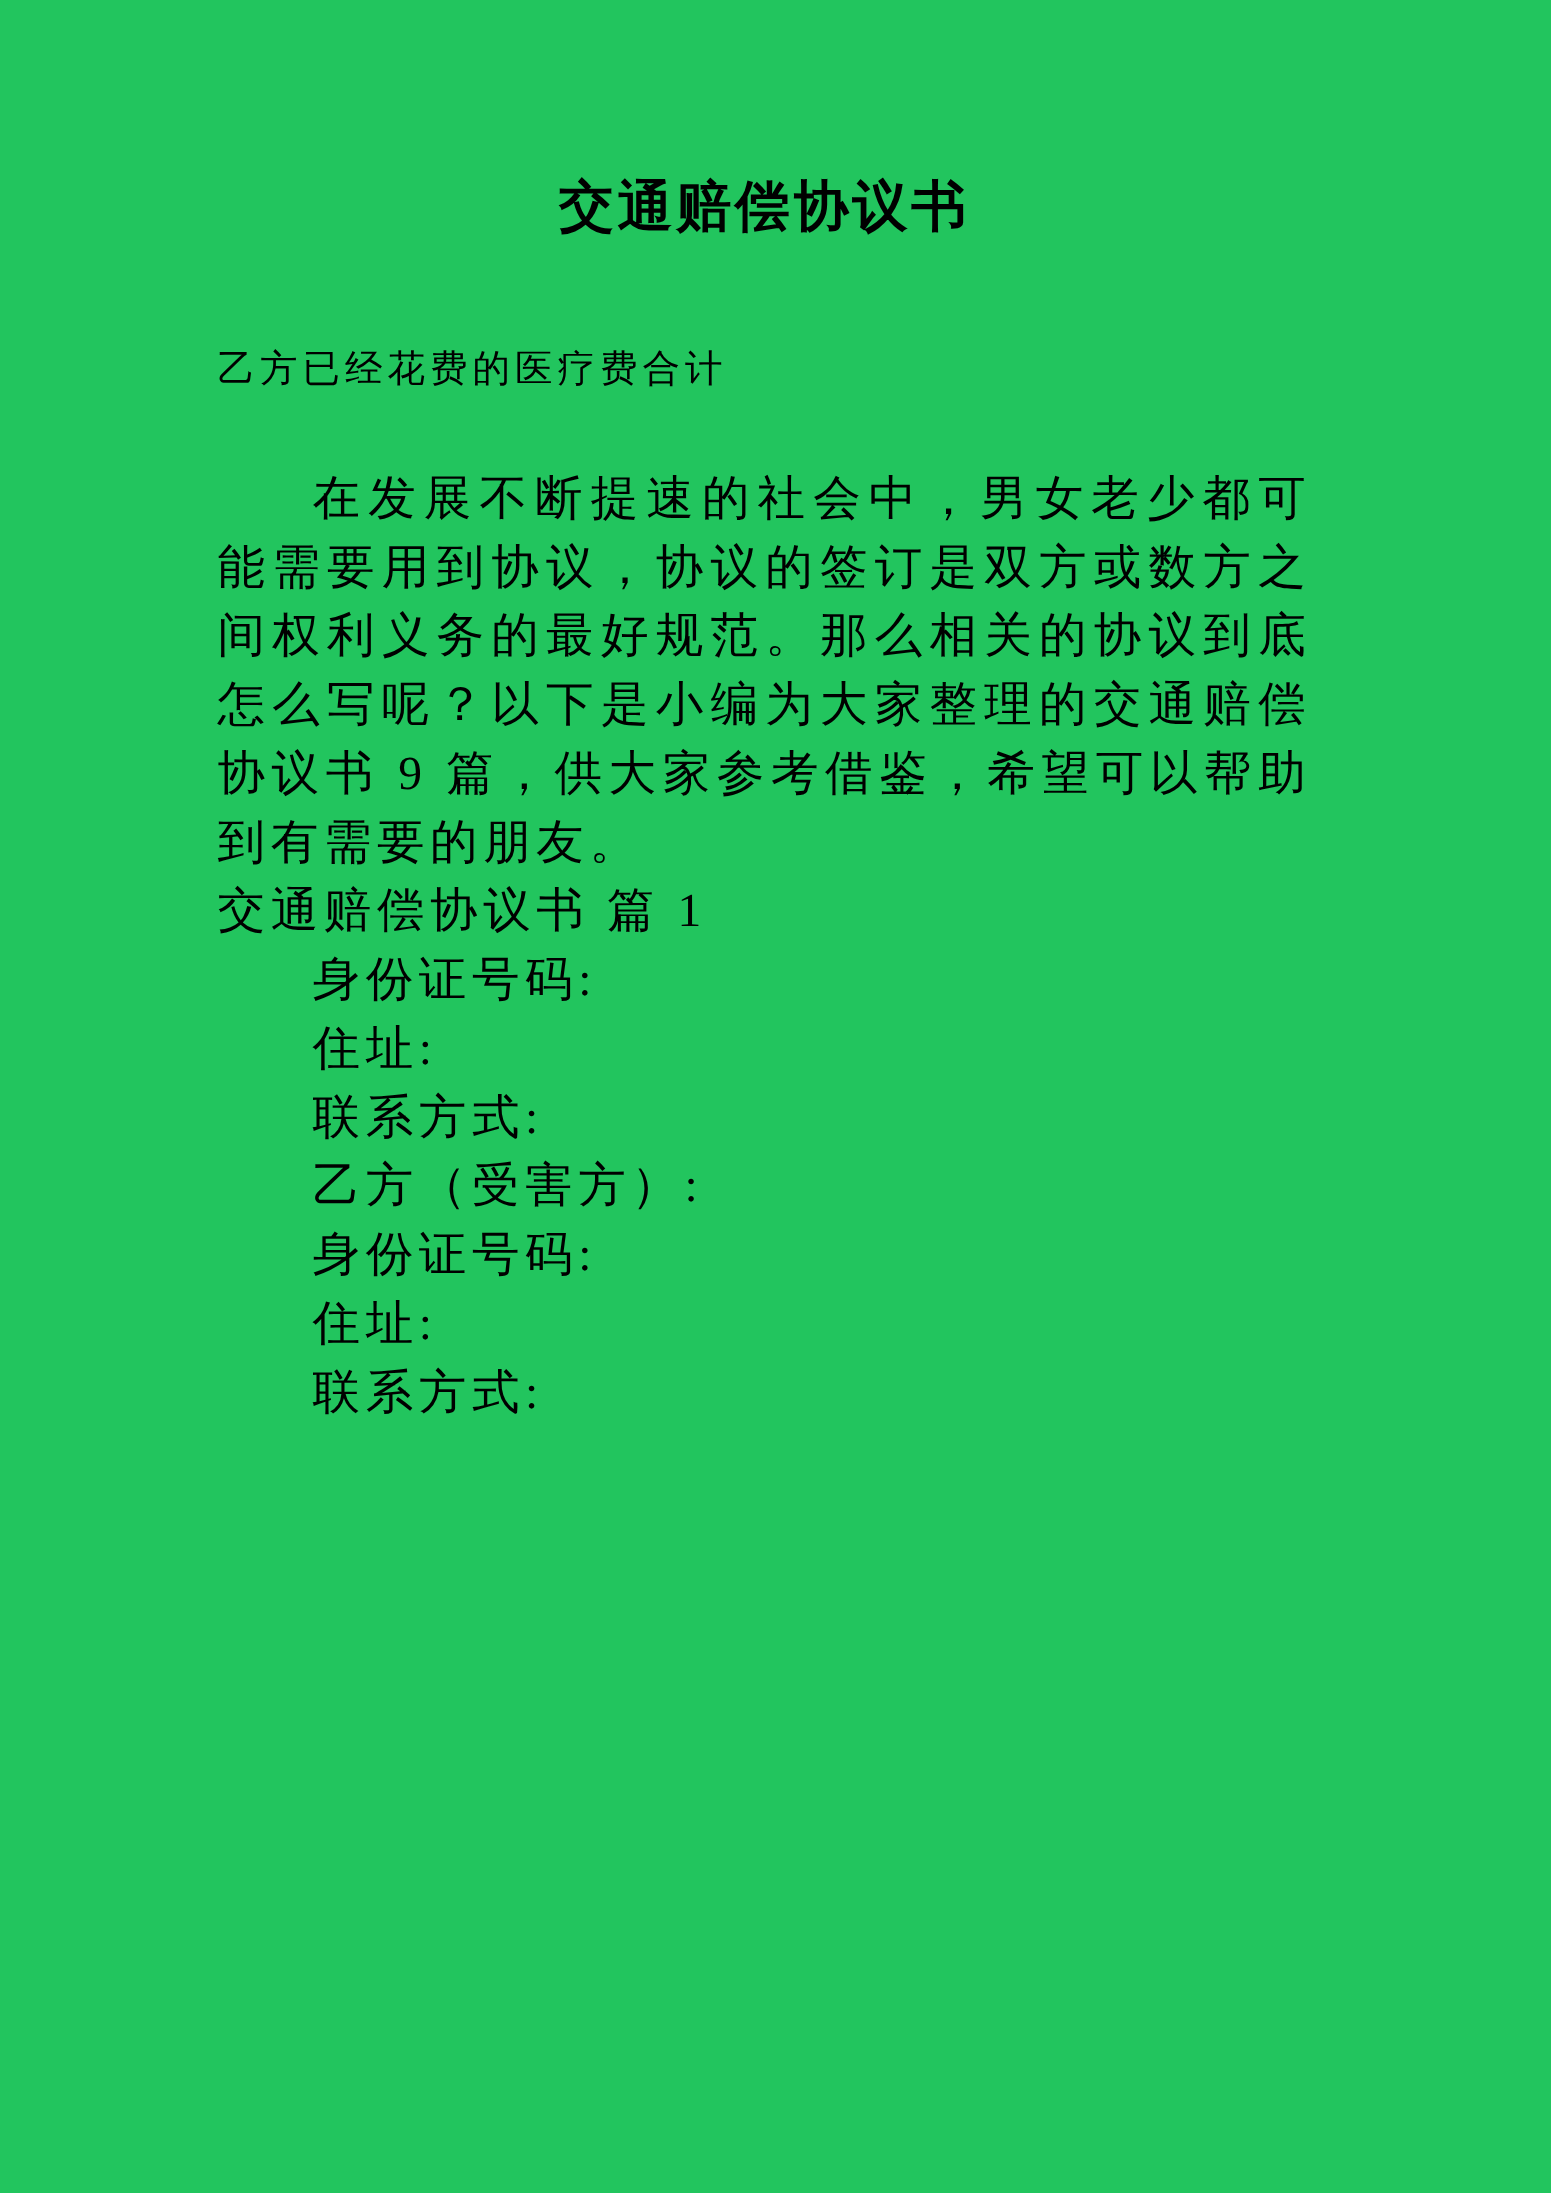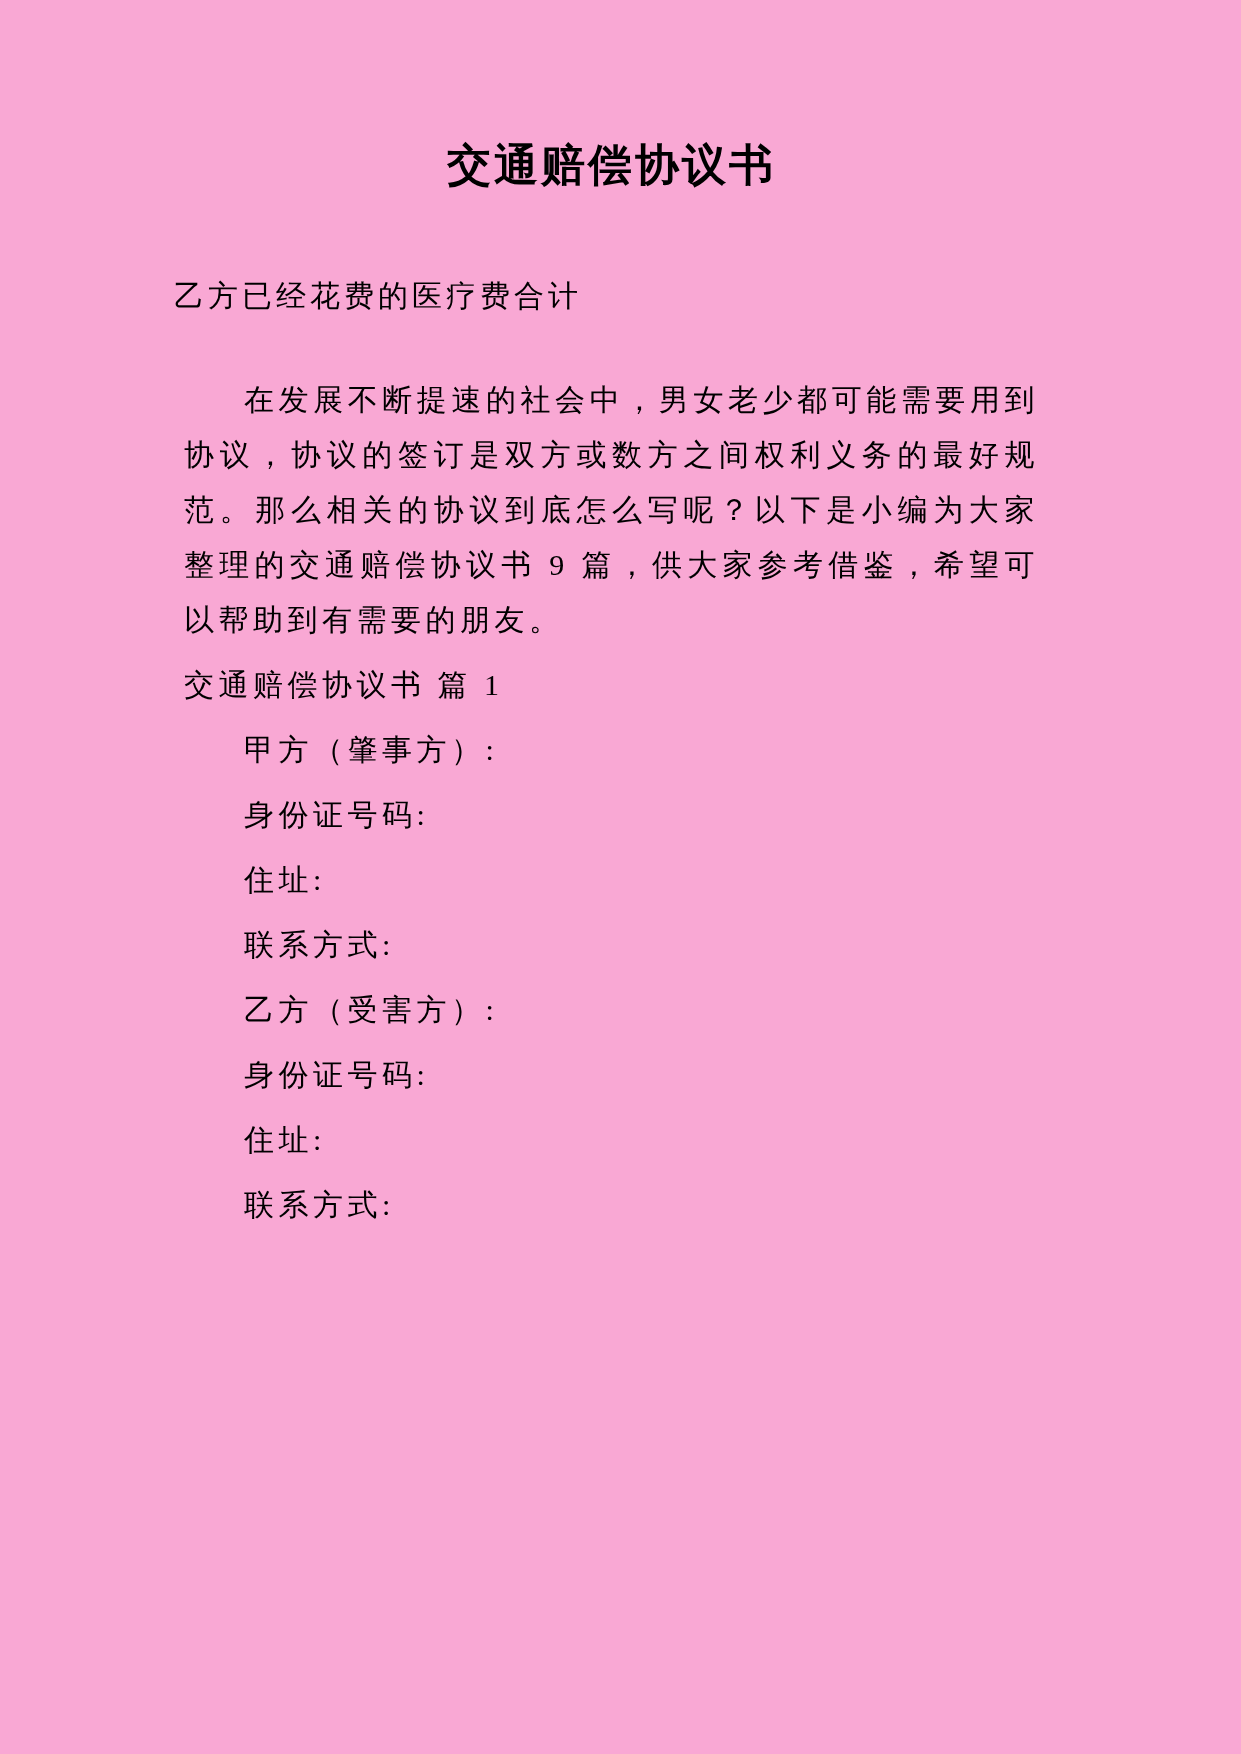--- a/index.html
+++ b/index.html
@@ -4,21 +4,21 @@
 <style>
   html, body {
     margin: 0;
     padding: 0;
     background: #ffffff;
   }
   .page {
     width: 1241px;
     height: 1754px;
     box-sizing: border-box;
-    background: #f9a8d4;
+    background: #22c55e;
     color: #000000;
     padding: 138px 192px 80px 174px;
     overflow: hidden;
     font-family: "Liberation Serif", "DejaVu Serif", serif;
   }
   .doc-title {
     margin: 0 0 82px 0;
     font-size: 44px;
     line-height: 56px;
     font-weight: 700;
@@ -29,43 +29,42 @@
     margin: 0 0 56px 0;
     font-size: 30px;
     line-height: 40px;
     font-weight: 400;
     letter-spacing: 4px;
   }
   .doc-body {
     font-size: 30px;
   }
   .para {
-    margin: 10px;
-    font-size: 30px;
+    margin: 0;
+    font-size: 38px;
     line-height: 55px;
     letter-spacing: 4.5px;
     text-align: justify;
     font-weight: 400;
   }
   .para.indent {
     text-indent: 2em;
   }
 </style>
 </head>
 <body>
 
 <div class="page">
   <h1 class="doc-title">交通赔偿协议书</h1>
 
   <p class="doc-subtitle">乙方已经花费的医疗费合计</p>
 
   <div class="doc-body" id="doc-body">
       <p class="para indent">在发展不断提速的社会中，男女老少都可能需要用到协议，协议的签订是双方或数方之间权利义务的最好规范。那么相关的协议到底怎么写呢？以下是小编为大家整理的交通赔偿协议书 9 篇，供大家参考借鉴，希望可以帮助到有需要的朋友。</p>
       <p class="para">交通赔偿协议书 篇 1</p>
-      <p class="para indent">甲方（肇事方）:</p>
       <p class="para indent">身份证号码:</p>
       <p class="para indent">住址:</p>
       <p class="para indent">联系方式:</p>
       <p class="para indent">乙方（受害方）:</p>
       <p class="para indent">身份证号码:</p>
       <p class="para indent">住址:</p>
       <p class="para indent">联系方式:</p>
     </div>
 </div>
 

